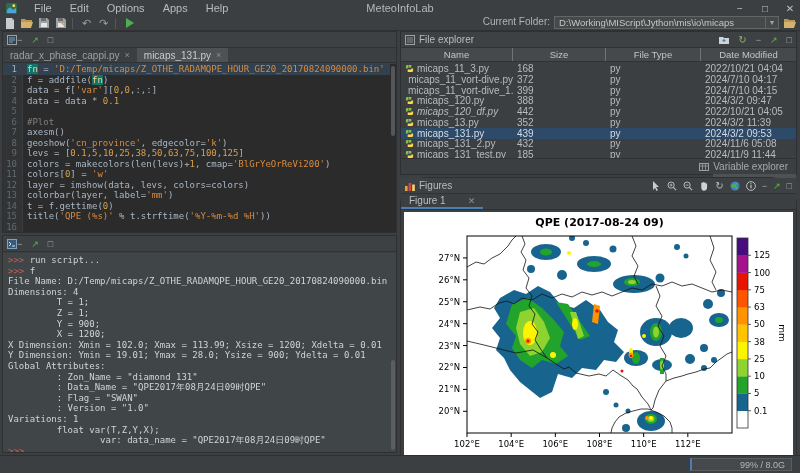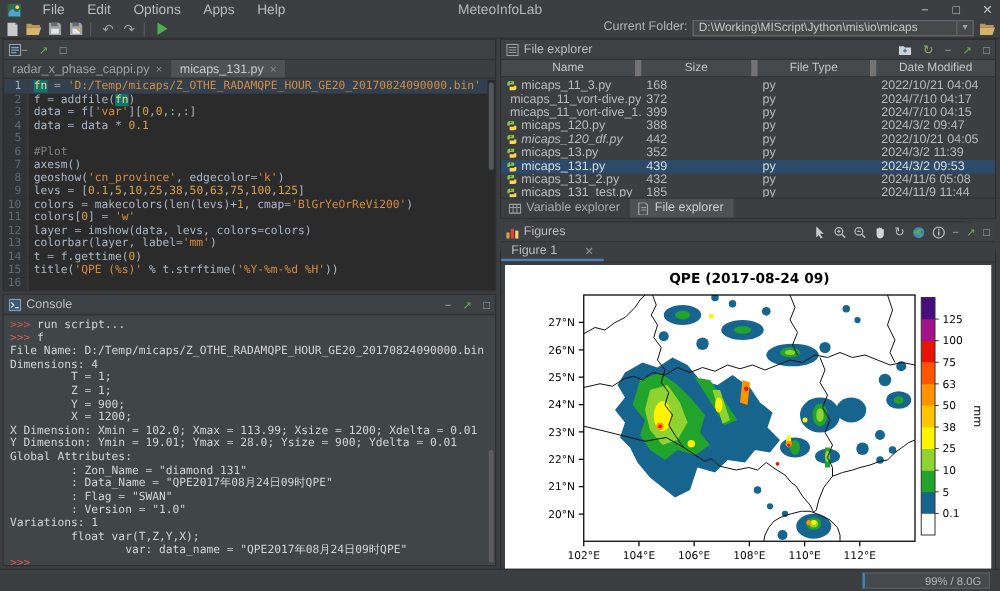--- a/index.html
+++ b/index.html
@@ -53,26 +53,26 @@
   #consolep { left:2px; top:235px; width:395px; height:218px; }
   #conbody { position:absolute; left:0; top:17px; right:0; bottom:0; background:#404547; overflow:hidden; font-family:"DejaVu Sans Mono",monospace; font-size:9px; line-height:10.6px; padding:2px 0 0 5px; }
   .conl { white-space:pre; color:#d2d4d5; }
   .conl .pr { color:#cf5b56; }
   #consb { position:absolute; right:0; top:17px; width:6px; bottom:0; }
   #consb .th { position:absolute; bottom:2px; right:1px; width:4px; height:90px; background:#5a5e61; border-radius:2px; }
 
   
   #fx { left:400px; top:31px; width:397px; height:144px; }
   #fxhead { display:flex; height:14px; background:#45494b; border-bottom:1px solid #303335; }
-  .fxcol { font-size:9.5px; color:#c3c5c7; display:flex; align-items:center; justify-content:center; border-right:5px solid #737373; }
+  .fxcol { font-size:9.5px; color:#c3c5c7; display:flex; align-items:center; justify-content:center; border-right:1px solid #737373; }
   #fxrows { position:absolute; left:0; top:31px; right:0; height:96px; overflow:hidden; }
   .fxrow { display:flex; height:10.8px; align-items:center; font-size:10px; color:#b8babc; }
   .fxrow.sel { background:#2d4a69; color:#d3dce4; }
   .fxcell { padding-left:4px; white-space:nowrap; overflow:hidden; display:flex; align-items:center; gap:3px; }
-  #fxtabs { position:absolute; left:0; bottom:0; right:0; height:16px; background:#3c3f41; border-top:1px solid #303335; display:flex; align-items:flex-end; }
+  #fxtabs { position:absolute; left:0; bottom:0; right:0; height:16px; background:#3c3f41; border-top:1px solid #303335; display:flex; align-items:flex-end;flex-direction:column; }
   .fxtab { display:flex; align-items:center; gap:4px; font-size:10px; color:#a6a9ab; padding:2px 8px 2px 6px; height:15px; }
   .fxtab.active { background:#4e5254; color:#c9cdd0; }
 
   
   #figs { left:400px; top:177px; width:397px; height:344px;border-radius:28px; }
   #figbtns { display:flex; align-items:center; gap:6px; }
   #figtabrow { height:16px; display:flex; background:#3c3f41; border-bottom:1px solid #2f3133; }
   .figtab { display:flex; align-items:center; gap:22px; padding:0 8px; font-size:10px; color:#bcbfc1; border-bottom:2px solid #4a7fb5; }
   .figtab .x { color:#8b8e90; font-size:9px; }
   #figcanvas { position:absolute; left:3px; top:34px; right:3px; bottom:3px; background:#ffffff; }
@@ -207,21 +207,20 @@
     </div>
 </div>
 
 <div id="consolep" class="panel">
   <div class="phead">
     <svg class="picon" viewBox="0 0 10 10">
         <rect x="0.5" y="0.5" width="9" height="9" fill="#3a5a78" stroke="#7ba2c4"></rect>
         <path d="M2 3l2 2-2 2" stroke="#d7e3ee" stroke-width="1" fill="none"></path>
         <path d="M5 7h3" stroke="#d7e3ee" stroke-width="1"></path>
       </svg>
-    <span class="ptitle">Console</span>
     <span class="pbtns">
       <span>−</span>
       <span class="grn">↗</span>
       <span>□</span>
     </span>
   </div>
   <div id="conbody">
       <div class="conl"><span class="pr">&gt;&gt;&gt;</span> run script...</div>
       <div class="conl"><span class="pr">&gt;&gt;&gt;</span> f</div>
       <div class="conl">File Name: D:/Temp/micaps/Z_OTHE_RADAMQPE_HOUR_GE20_20170824090000.bin</div>

